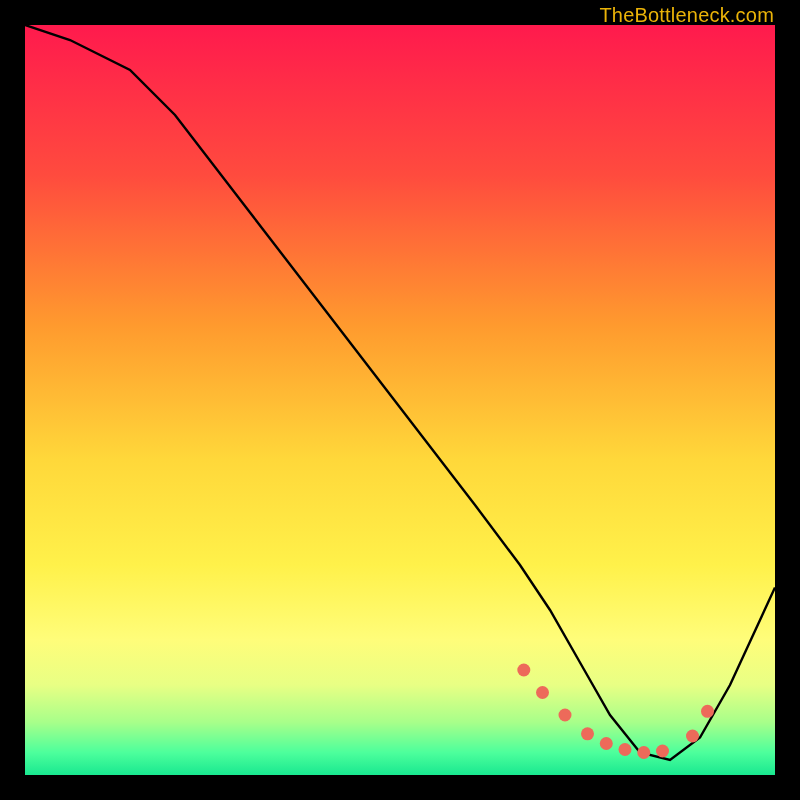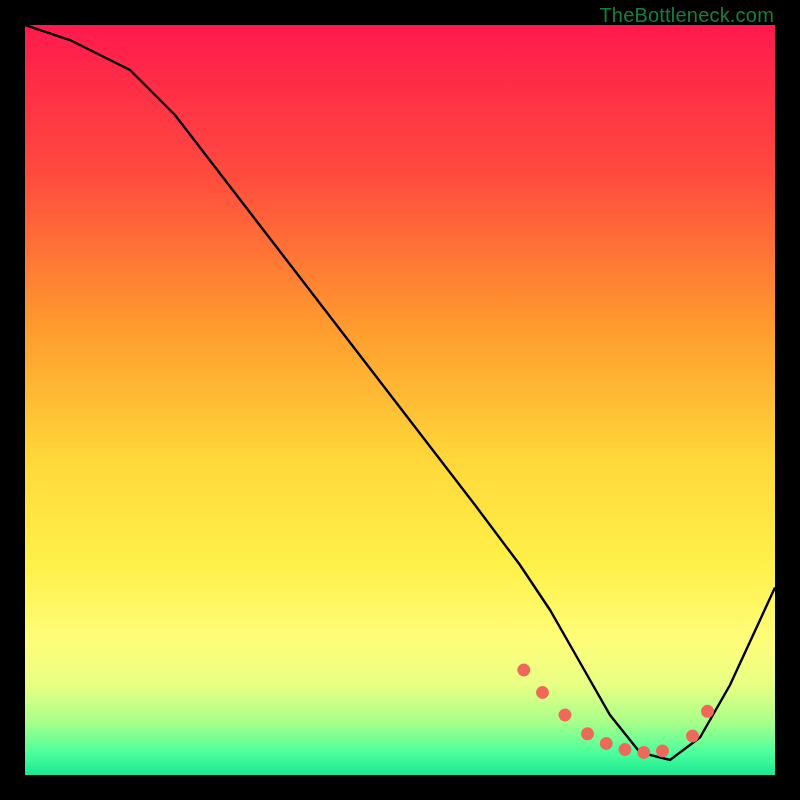--- a/index.html
+++ b/index.html
@@ -35,21 +35,21 @@
     width: 100%;
     height: 100%;
   }
   .watermark {
     position: absolute;
     top: 4px;
     right: 26px;
     font-family: Arial, Helvetica, sans-serif;
     font-size: 20px;
     font-weight: 500;
-    color: #15803d;
+    color: #eab308;
     letter-spacing: 0.2px;
   }
 </style>
 </head>
 <body>
 
 <div class="chart-container">
 
   <div class="plot-area">
 

